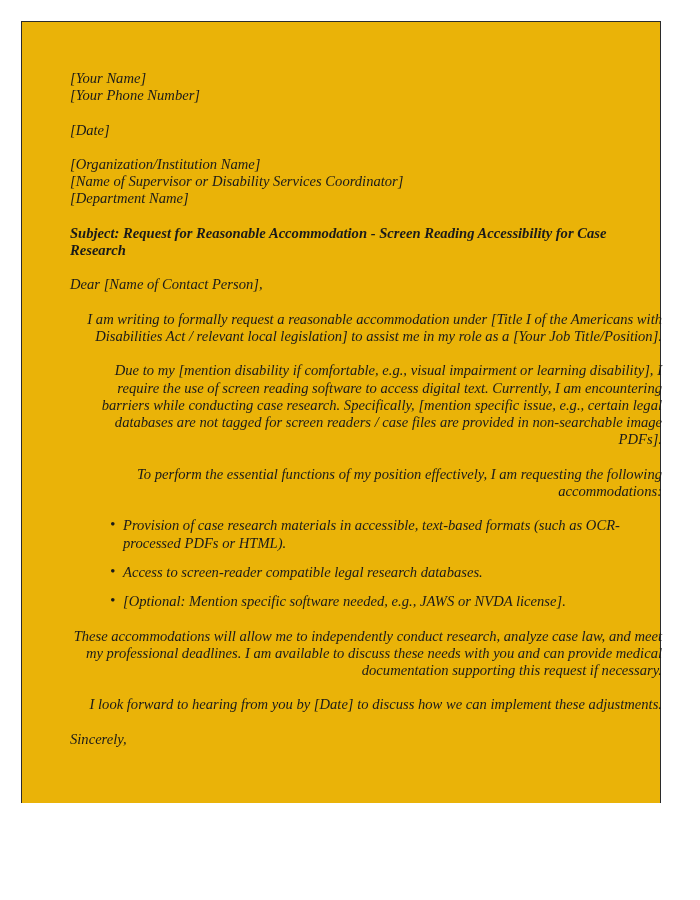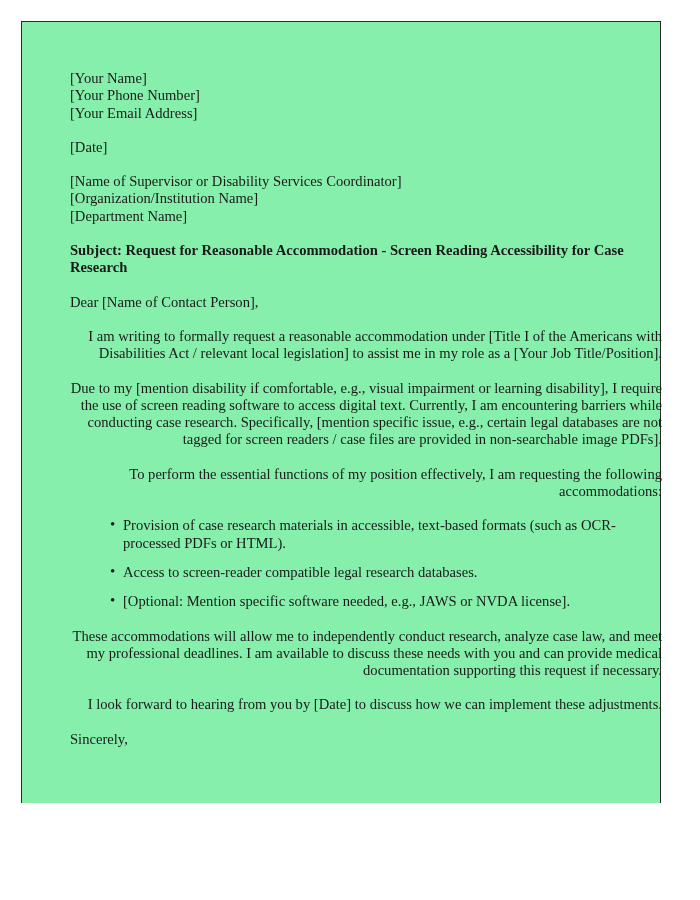--- a/index.html
+++ b/index.html
@@ -17,26 +17,27 @@
     -webkit-font-smoothing: antialiased;
   }
 
   
   #page-sheet {
     position: absolute;
     left: 21px;
     top: 21px;
     width: 640px;
     height: 782px;
-    background: #86efac;
+    background: #eab308;
     border-top: 1.5px solid #2b2b2b;
     border-left: 1.5px solid #2b2b2b;
     border-right: 1.5px solid #2b2b2b;
     border-bottom: none;
     box-sizing: border-box;
+    font-style: italic;
   }
 
   #letter-body {
     position: absolute;
     left: 48px;
     top: 48px;
     width: 592px;
     font-size: 14.6px;
     line-height: 17.3px;
   }
@@ -91,30 +92,29 @@
 </style>
 </head>
 <body>
 
 <div id="page-sheet">
   <div id="letter-body">
 
     <div class="addr-block">
       <span class="addr-line">[Your Name]</span>
       <span class="addr-line">[Your Phone Number]</span>
-      <span class="addr-line">[Your Email Address]</span>
     </div>
 
     <div class="addr-block">
       <span class="addr-line">[Date]</span>
     </div>
 
     <div class="addr-block">
+      <span class="addr-line">[Organization/Institution Name]</span>
       <span class="addr-line">[Name of Supervisor or Disability Services Coordinator]</span>
-      <span class="addr-line">[Organization/Institution Name]</span>
       <span class="addr-line">[Department Name]</span>
     </div>
 
     <p class="subject-line">Subject: Request for Reasonable Accommodation - Screen Reading Accessibility for Case Research</p>
 
     <p class="salutation">Dear [Name of Contact Person],</p>
 
     <p class="para">I am writing to formally request a reasonable accommodation under [Title I of the Americans with Disabilities Act / relevant local legislation] to assist me in my role as a [Your Job Title/Position].</p>
 
     <p class="para">Due to my [mention disability if comfortable, e.g., visual impairment or learning disability], I require the use of screen reading software to access digital text. Currently, I am encountering barriers while conducting case research. Specifically, [mention specific issue, e.g., certain legal databases are not tagged for screen readers / case files are provided in non-searchable image PDFs].</p>

